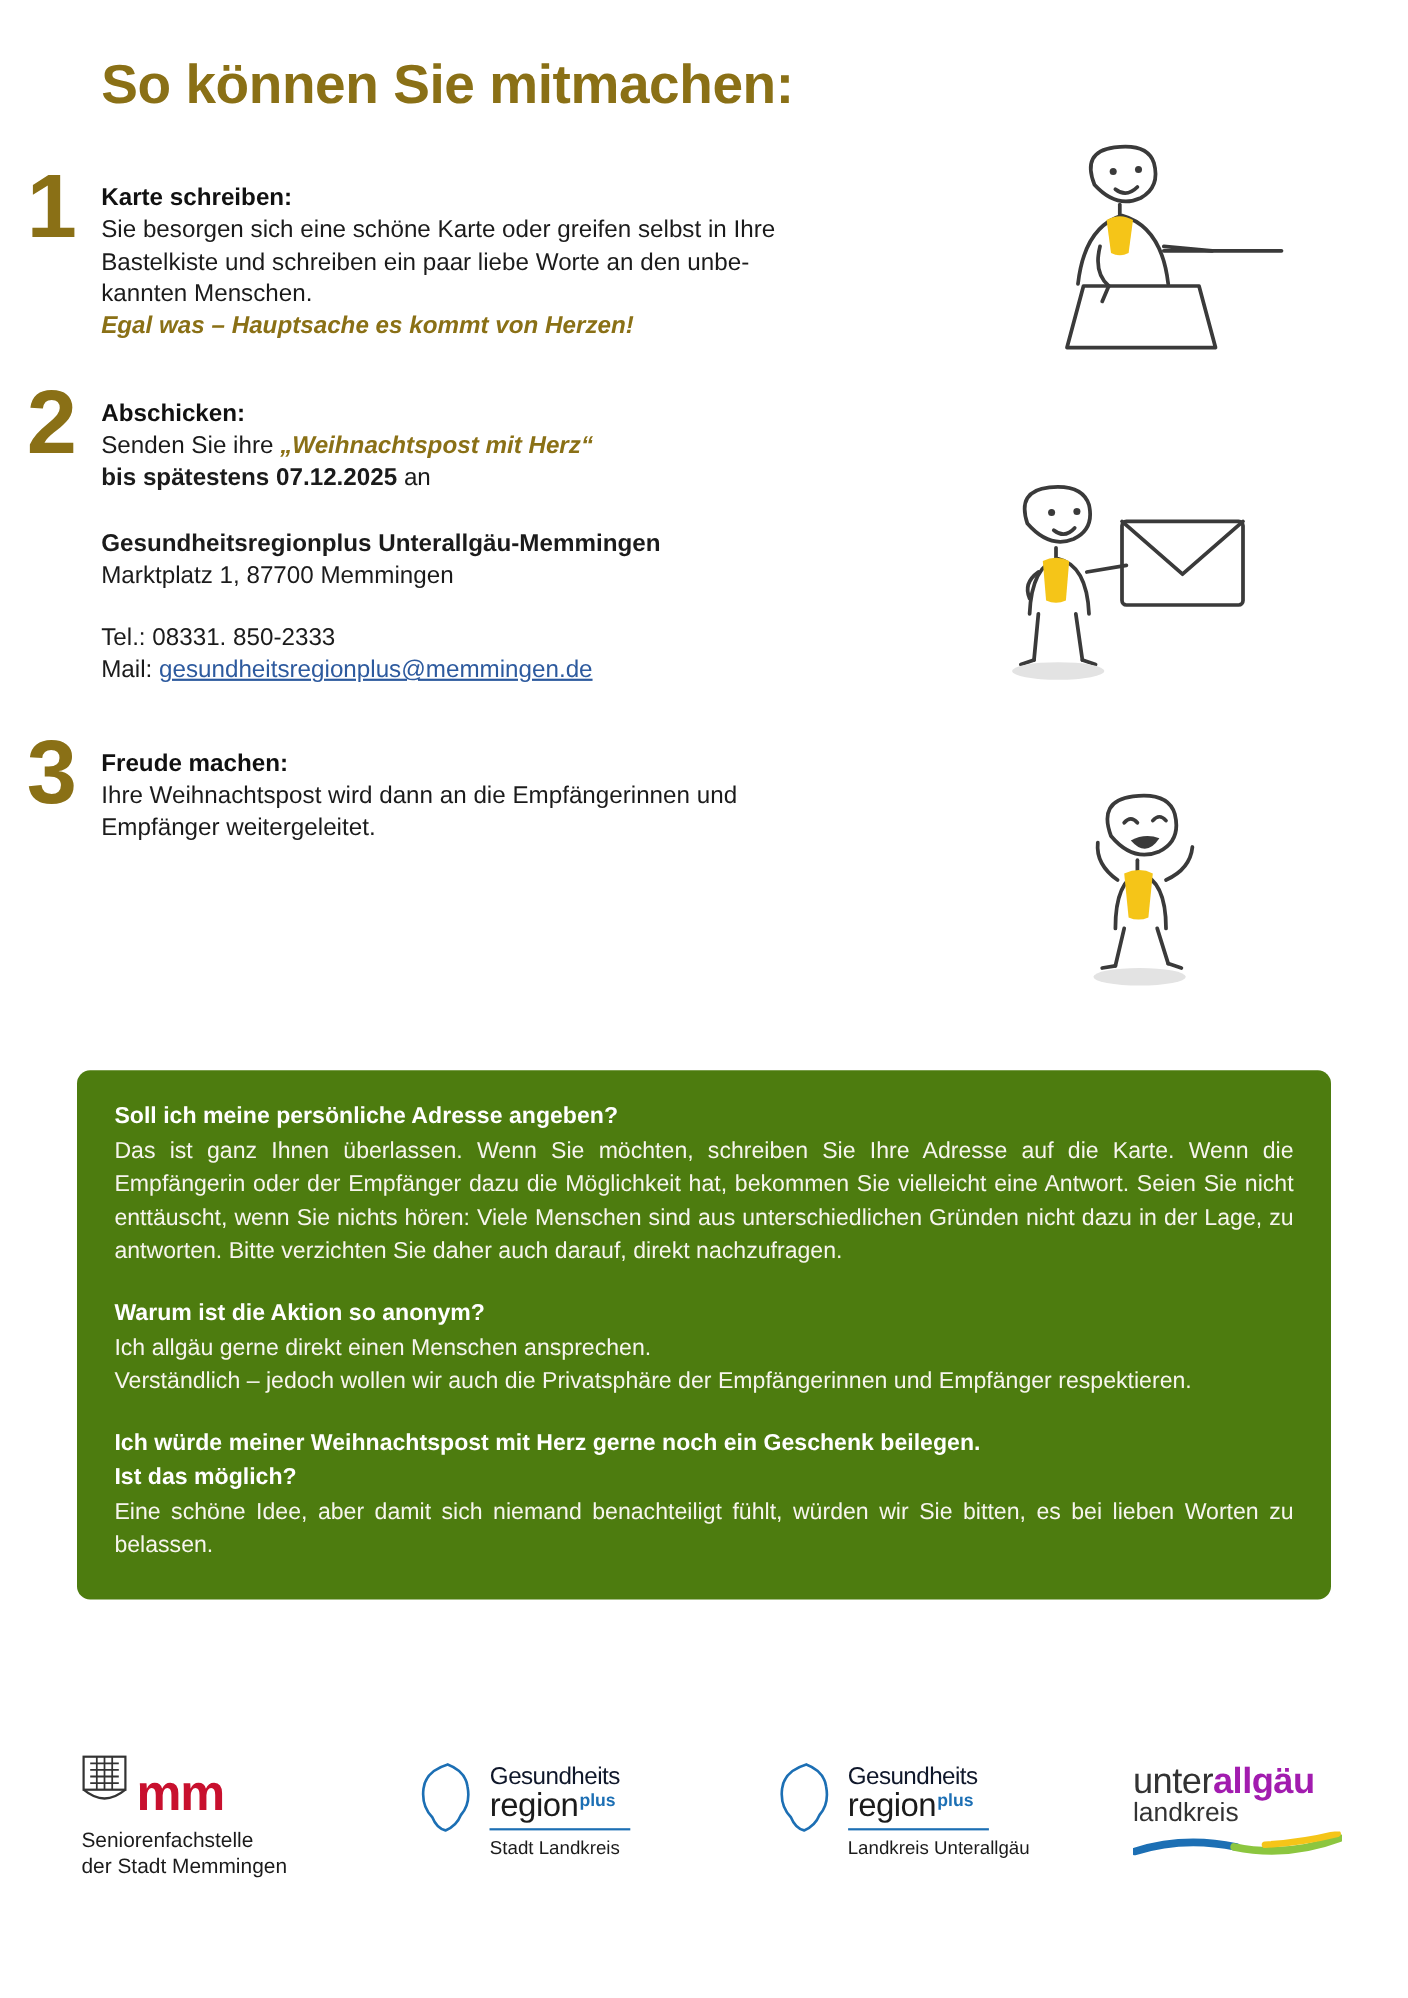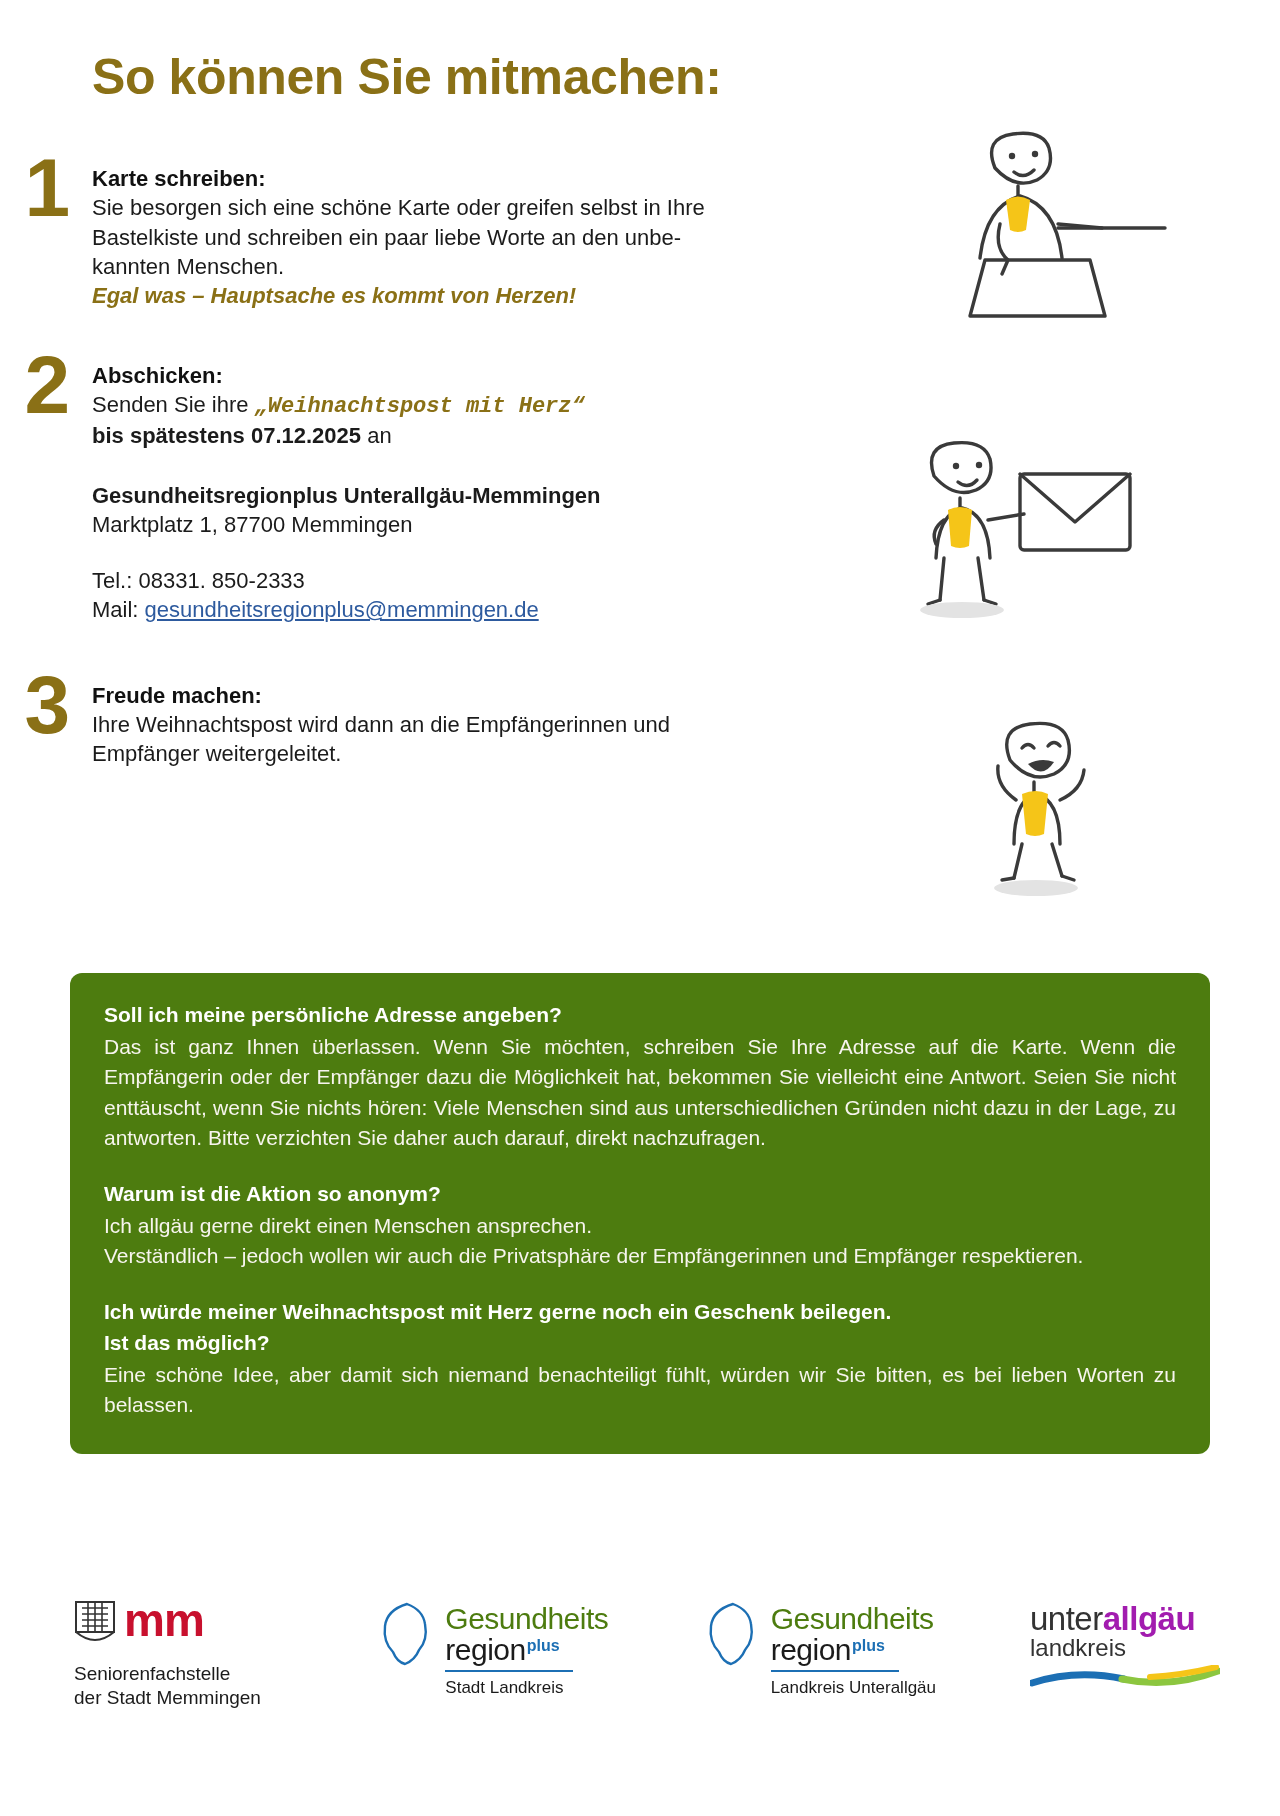--- a/index.html
+++ b/index.html
@@ -45,21 +45,21 @@
     font-size:22px; font-weight:bold; line-height:1.32; color:#111;
   }
   .step-line {
     font-size:22px; line-height:1.34; color:#1b1b1b;
   }
   .gold-italic {
     color:#8a7016; font-style:italic; font-weight:bold;
     font-size:22px; line-height:1.34;
   }
   .gold-italic-inline {
-    color:#8a7016; font-style:italic; font-weight:bold;font-family:Liberation Mono, monospace;
+    color:#8a7016; font-style:italic; font-weight:bold;
   }
   .bold { font-weight:bold; }
   .addr-block { margin-top:30px; }
   .contact-block { margin-top:26px; }
   .mailto {
     color:#2d5a9e;
     text-decoration:underline;
   }
 
   #step1 { margin-bottom:14px; }
@@ -107,34 +107,34 @@
     height:190px;
     display:flex;
     align-items:flex-start;
     padding-left:74px;
     padding-right:40px;
   }
   .logo { position:relative; }
 
   
   #logo-mm { width:250px; }
-  .mm-row { display:flex; align-items:flex-start; gap:8px; height:50px; }
+  .mm-row { display:flex; align-items:flex-end; gap:8px; height:50px; }
   .mm-text {
     font-size:46px; font-weight:bold; color:#c8102e;
     line-height:0.9; letter-spacing:-1px;
   }
   .mm-sub {
     margin-top:12px;
     font-size:19px; line-height:1.25; color:#1b1b1b;
   }
 
   
   .grp { width:270px; display:flex; gap:10px; align-items:flex-start; }
   .grp-words { padding-top:4px; }
-  .grp-l1 { font-size:30px; color:#4d7c0f; line-height:1.0; letter-spacing:-0.5px; }
+  .grp-l1 { font-size:22px; color:#0f172a; line-height:1.0; letter-spacing:-0.5px; }
   .grp-l2row { display:flex; align-items:baseline; }
   .grp-l2 { font-size:30px; color:#1b1b1b; line-height:1.05; letter-spacing:-0.5px;text-align:right; }
   .grp-plus {
     font-size:16px; font-weight:bold; color:#1c6fb4;
     margin-left:1px; position:relative; top:-9px;
   }
   .grp-tag {
     font-size:17px; color:#1b1b1b; margin-top:6px; white-space:nowrap;
   }
   .grp-rule {

